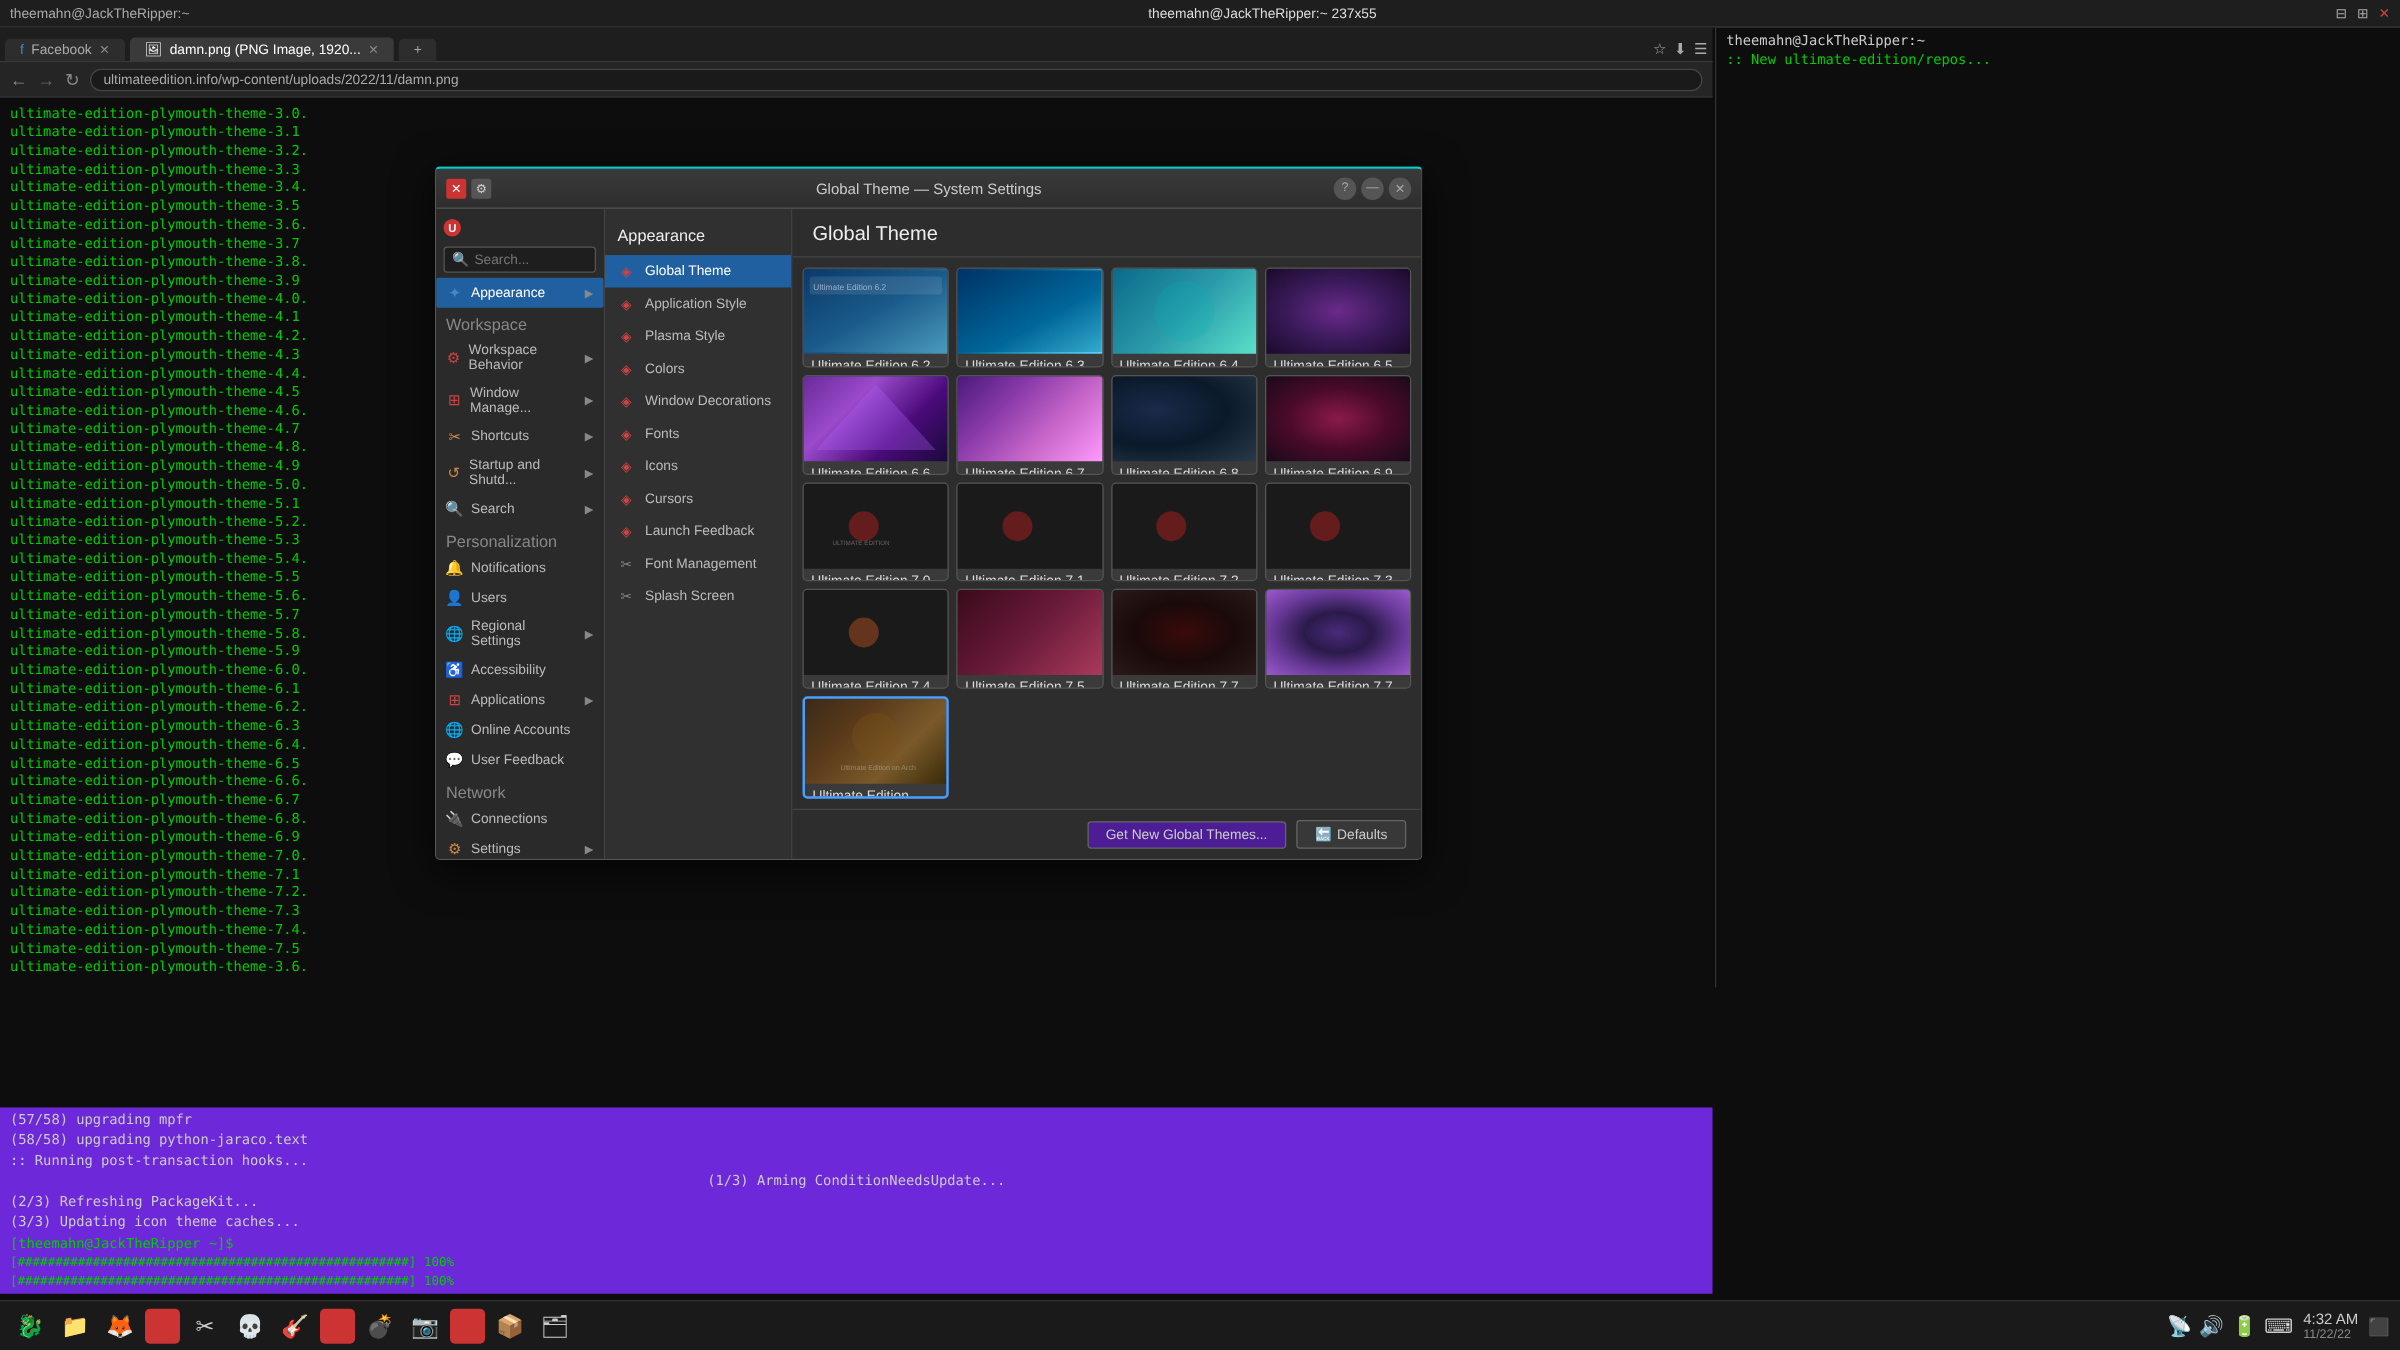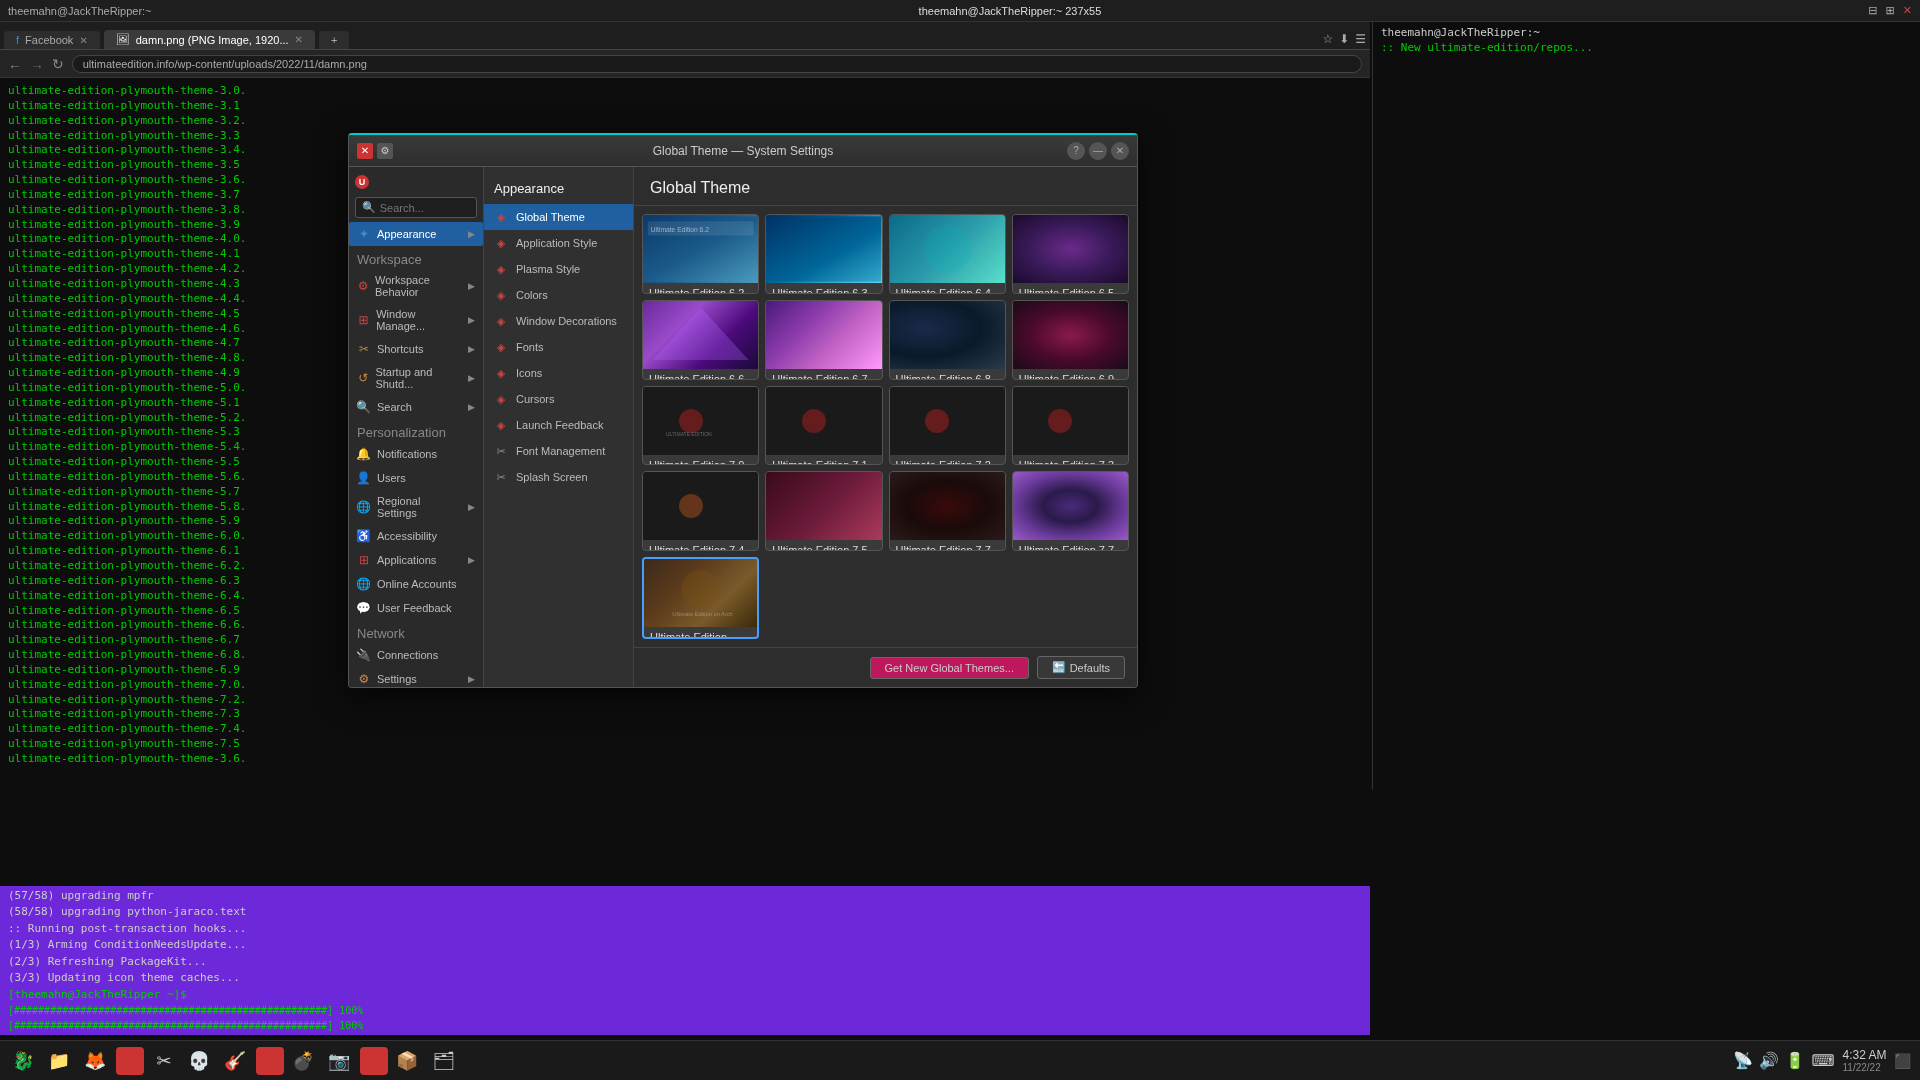--- a/index.html
+++ b/index.html
@@ -306,21 +306,21 @@
       border-top: 1px solid #444;
       display: flex;
       justify-content: flex-end;
       gap: 8px;
       align-items: center;
     }
     .btn {
       padding: 4px 14px;
       border-radius: 3px;
       border: 1px solid #666;
-      background: #be185d;
+      background: #4c1d95;
       color: #ccc;
       cursor: pointer;
       font-size: 11px;
       display: flex;
       align-items: center;
       gap: 4px;
     }
     .btn-defaults { background: #383838; }
     .thumb-62 { background: linear-gradient(135deg, #0a3a6a 0%, #1a5a8a 50%, #4a9abb 100%); }
     .thumb-63 { background: linear-gradient(135deg, #003366 0%, #006699 40%, #33aacc 70%, #66ccff 100%); }
@@ -458,33 +458,34 @@
     <span class="line">ultimate-edition-plymouth-theme-6.1</span>
     <span class="line">ultimate-edition-plymouth-theme-6.2.</span>
     <span class="line">ultimate-edition-plymouth-theme-6.3</span>
     <span class="line">ultimate-edition-plymouth-theme-6.4.</span>
     <span class="line">ultimate-edition-plymouth-theme-6.5</span>
     <span class="line">ultimate-edition-plymouth-theme-6.6.</span>
     <span class="line">ultimate-edition-plymouth-theme-6.7</span>
     <span class="line">ultimate-edition-plymouth-theme-6.8.</span>
     <span class="line">ultimate-edition-plymouth-theme-6.9</span>
     <span class="line">ultimate-edition-plymouth-theme-7.0.</span>
+    <span class="line">ultimate-edition-plymouth-theme-7.1</span>
     <span class="line">ultimate-edition-plymouth-theme-7.2.</span>
     <span class="line">ultimate-edition-plymouth-theme-7.3</span>
     <span class="line">ultimate-edition-plymouth-theme-7.4.</span>
     <span class="line">ultimate-edition-plymouth-theme-7.5</span>
     <span class="line">ultimate-edition-plymouth-theme-3.6.</span>
 
   </div>
 
   <div style="position:absolute;bottom:45px;left:0;width:1370px;background:#6d28d9;padding:2px 8px;font-family:monospace;font-size:11px;line-height:1.5;">
     <div style="color:#ccc;">(57/58) upgrading mpfr</div>
     <div style="color:#ccc;">(58/58) upgrading python-jaraco.text</div>
     <div style="color:#ccc;">:: Running post-transaction hooks...</div>
-    <div style="color:#ccc;">(1/3) Arming ConditionNeedsUpdate...</div>
+    <div style="color:#ccc;text-align:center;">(1/3) Arming ConditionNeedsUpdate...</div>
     <div style="color:#ccc;">(2/3) Refreshing PackageKit...</div>
     <div style="color:#ccc;">(3/3) Updating icon theme caches...</div>
     <div style="color:#00cc00;">[theemahn@JackTheRipper ~]$</div>
     <div class="progress-line">[####################################################] 100%</div>
     <div class="progress-line">[####################################################] 100%</div>
   </div>
 
 </div>
 
 <div style="position:absolute;top:0;right:0;width:548px;height:790px;background:#0d0d0d;border-left:1px solid #333;overflow:hidden;">

